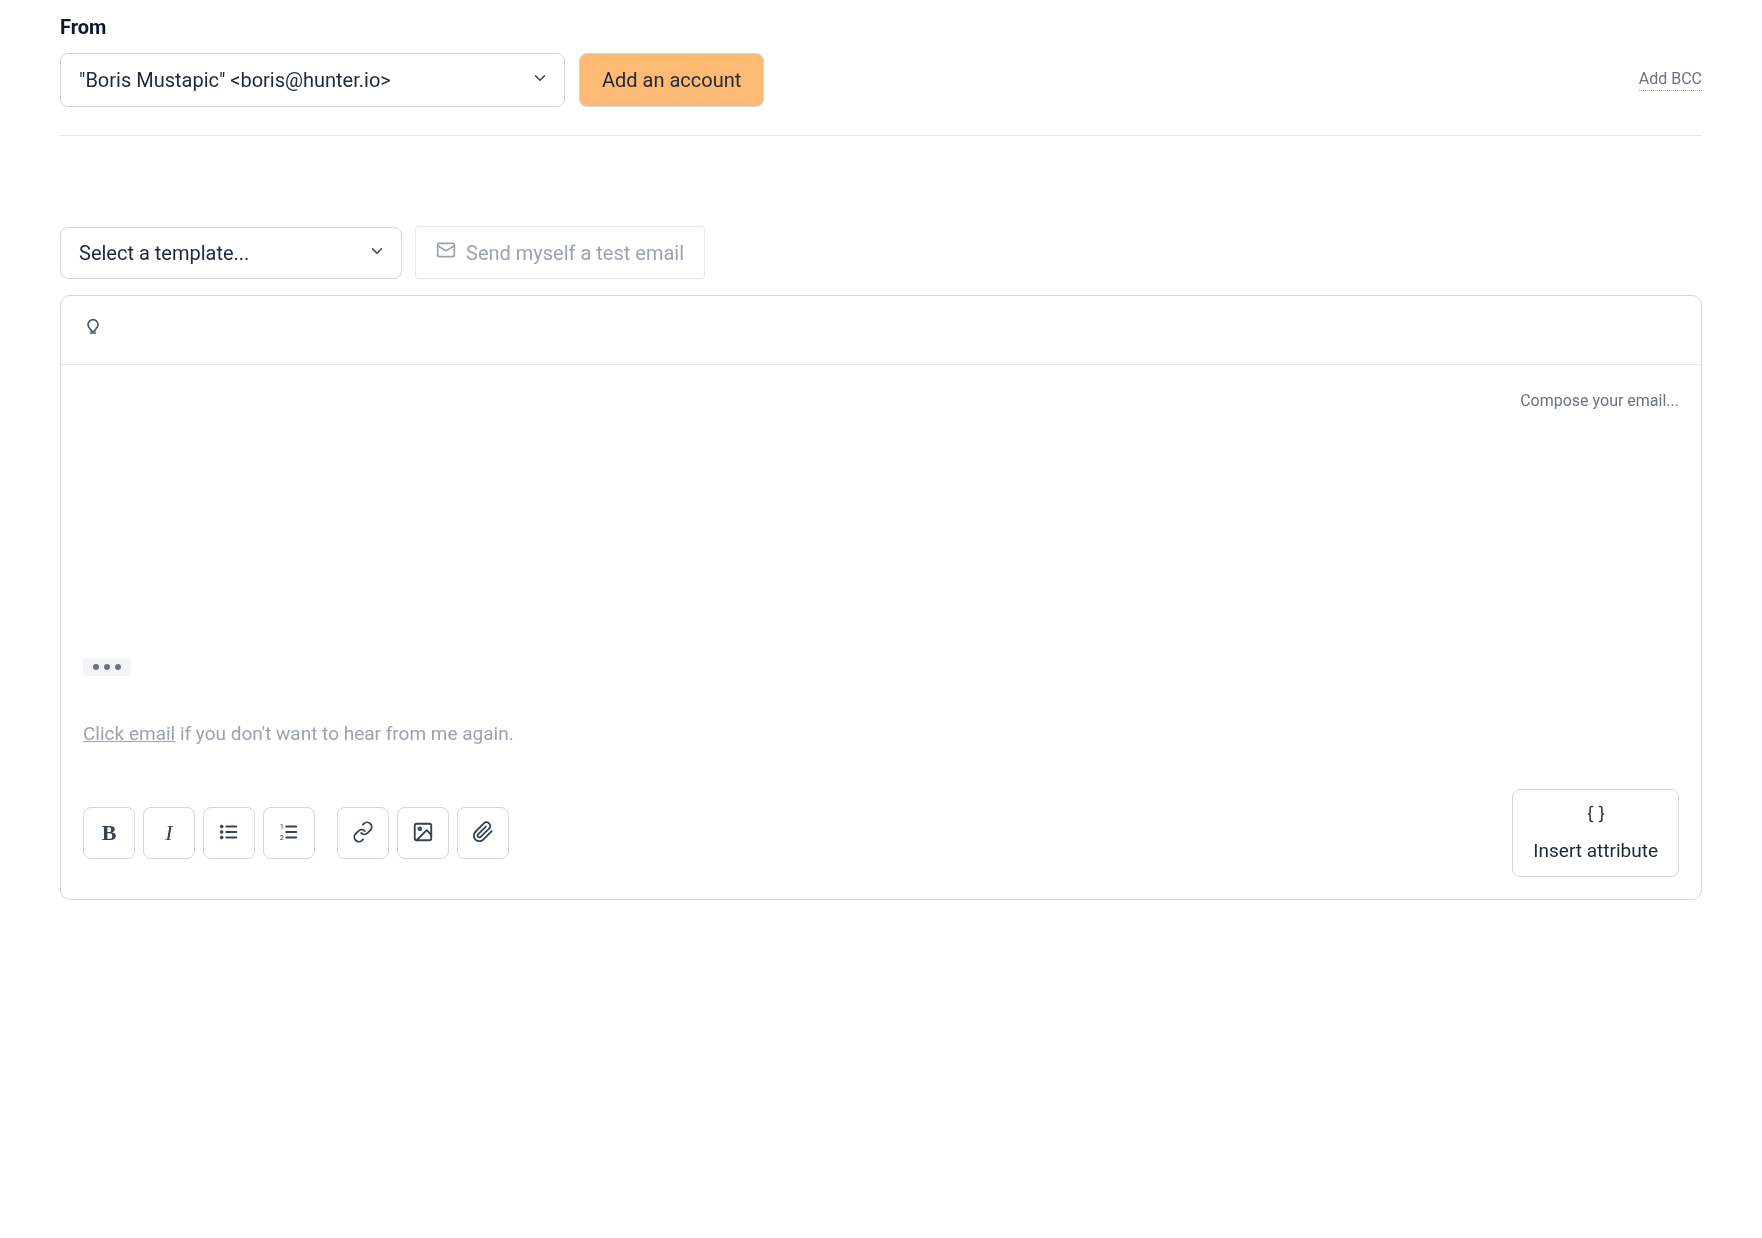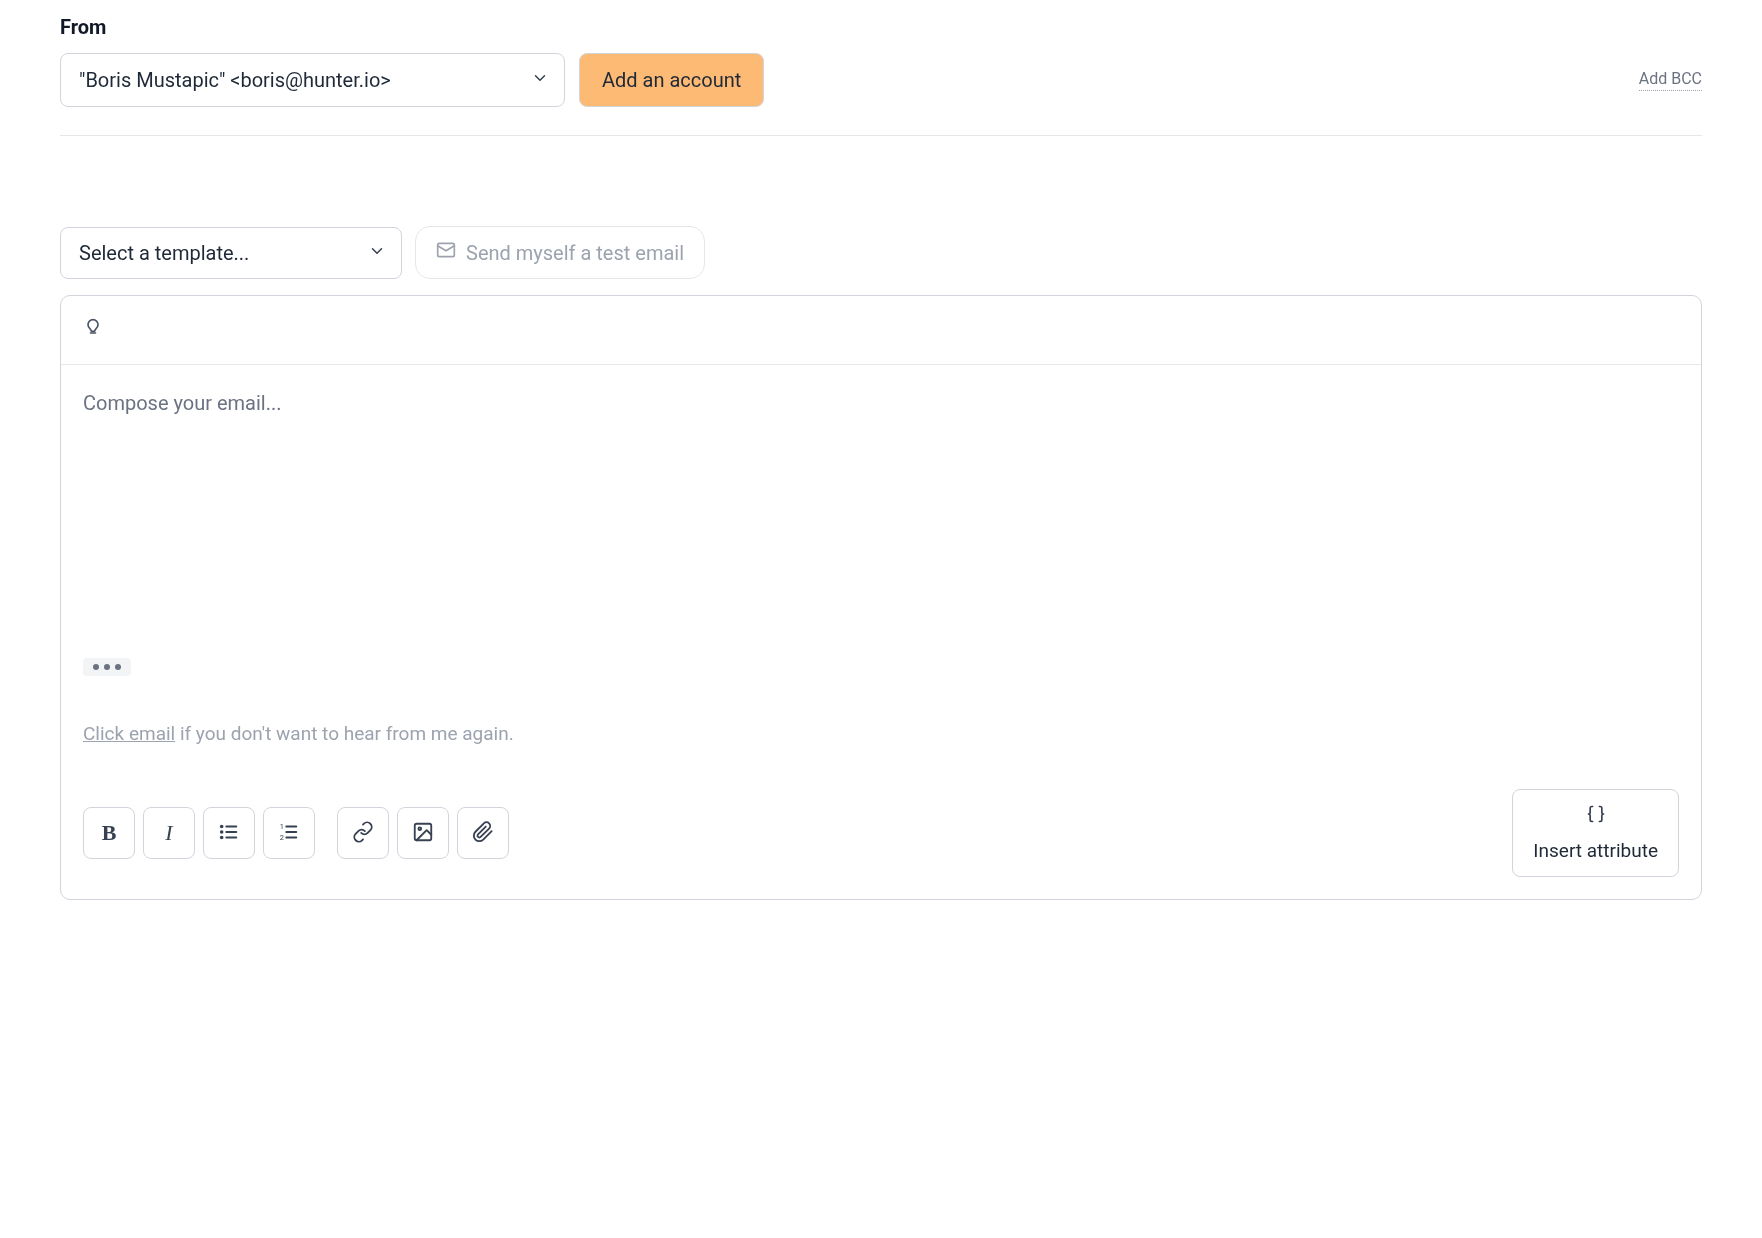--- a/index.html
+++ b/index.html
@@ -91,21 +91,21 @@
       padding: 13px 46px 13px 18px;
       font-size: 20px;
       color: #1f2937;
       background: #fff;
       width: 342px;
       cursor: pointer;
       font-family: inherit;
     }
     .test-email-btn {
       border: 1px solid #e5e7eb;
-      border-radius: 15px;
+      border-radius: 4px;
       padding: 13px 20px;
       font-size: 20px;
       color: #9ca3af;
       background: #fff;
       cursor: pointer;
       font-family: inherit;
       display: flex;
       align-items: center;
       gap: 10px;
     }
@@ -147,24 +147,25 @@
       stroke: #4b5563;
     }
     .compose-area {
       padding: 26px 22px 22px 22px;
     }
     .compose-input {
       width: 100%;
       border: none;
       outline: none;
       resize: none;
-      font-size: 20px;
+      font-size: 16px;
       color: #6b7280;
       font-family: inherit;
       min-height: 260px;
+      text-align: right;
     }
     .compose-input::placeholder {
       color: #6b7280;
     }
     .ellipsis-badge {
       display: inline-flex;
       gap: 5px;
       background: #f3f4f6;
       border-radius: 4px;
       padding: 6px 10px;

